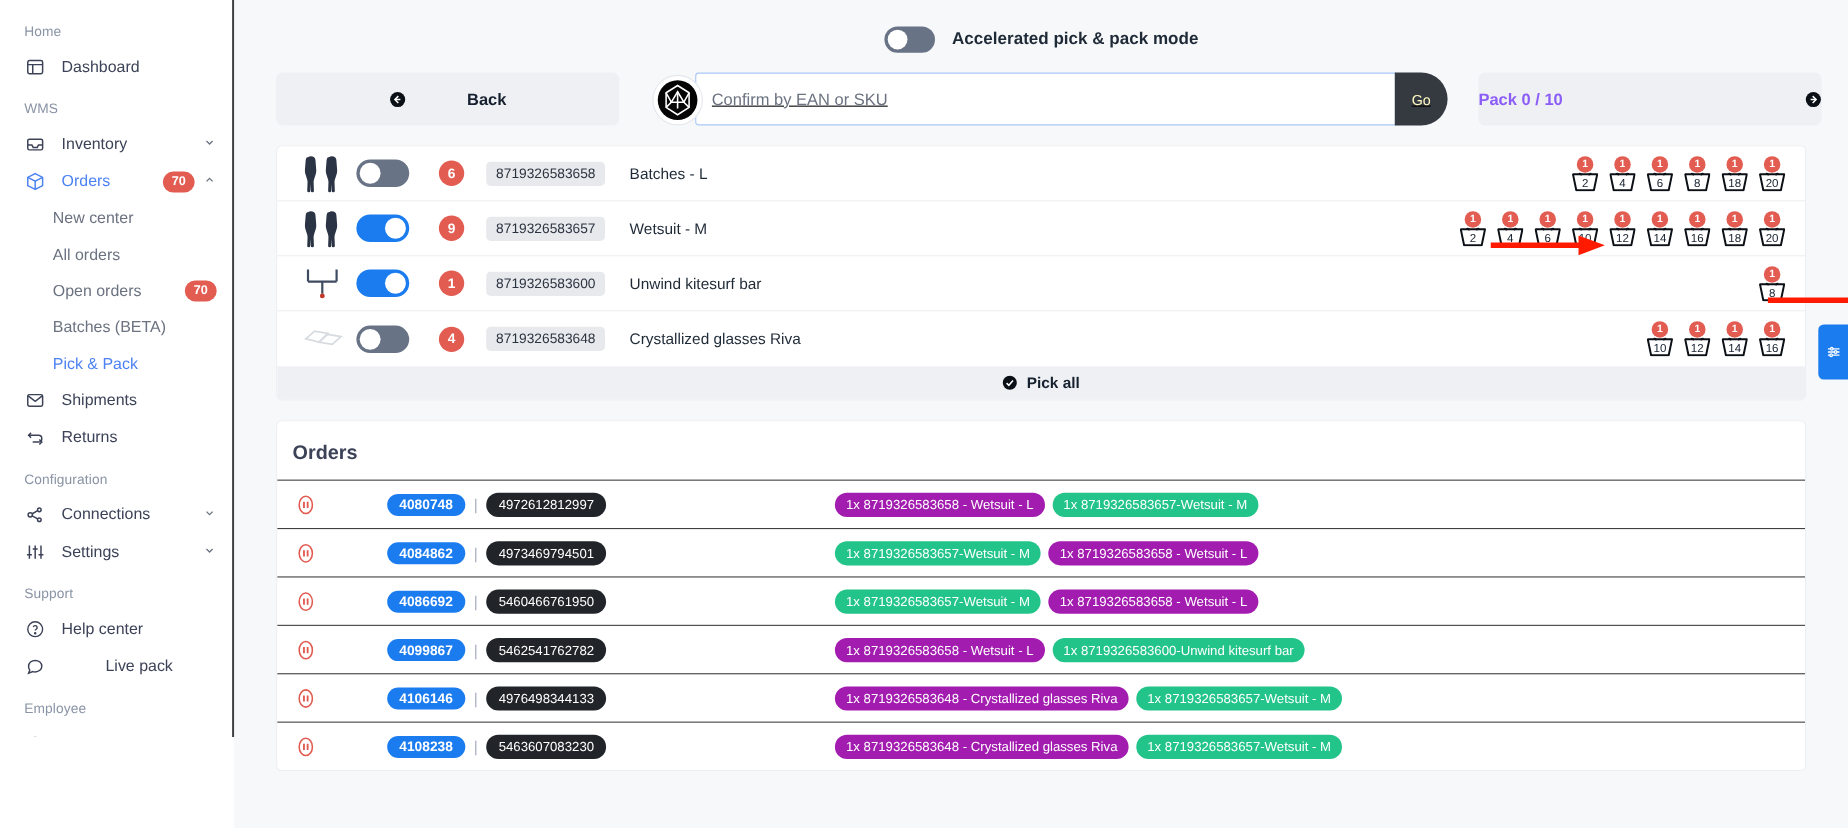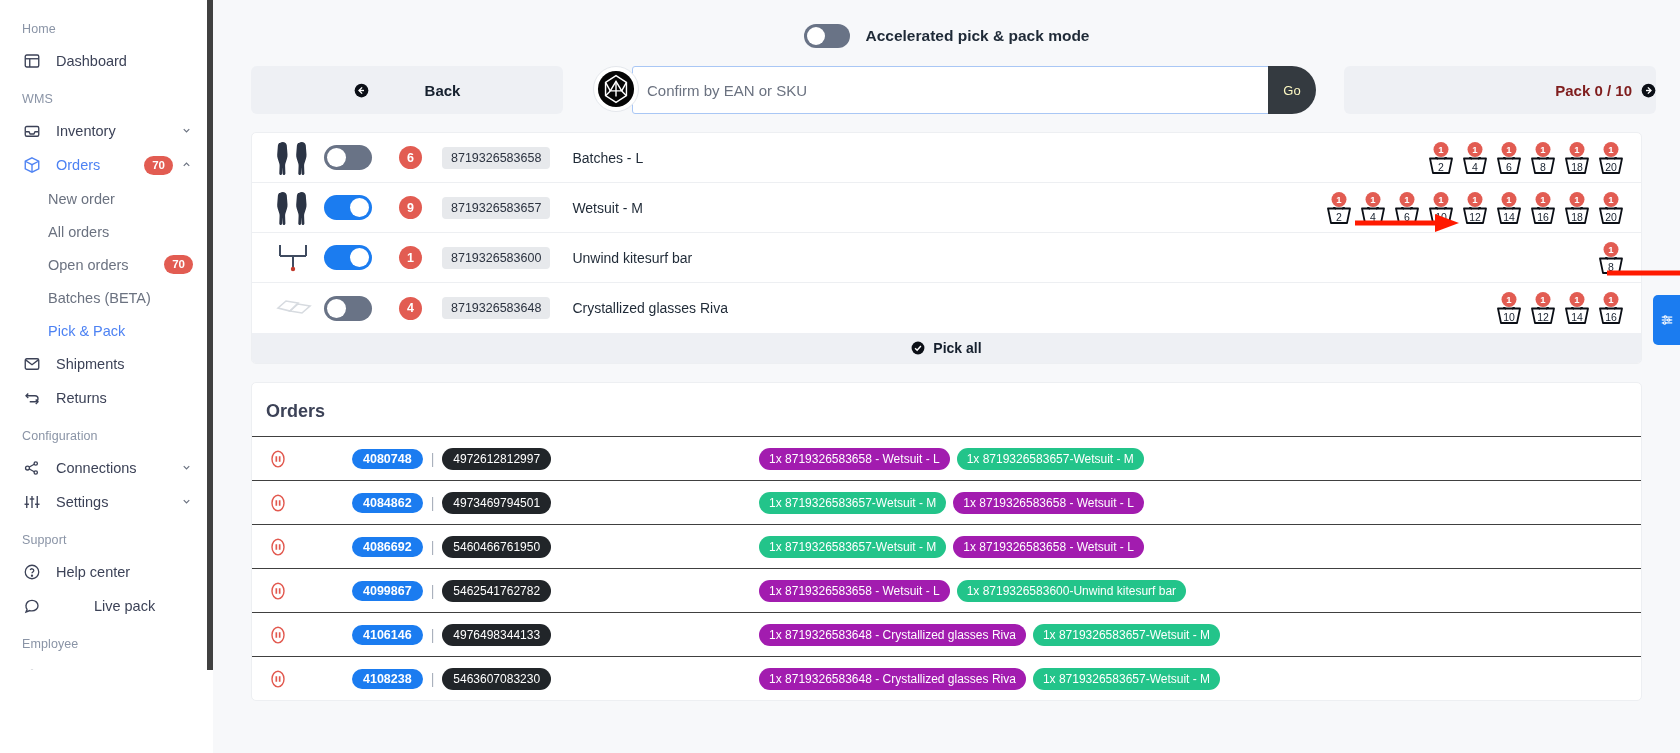--- a/index.html
+++ b/index.html
@@ -8,21 +8,21 @@
     font-family: "Liberation Sans", sans-serif;
     background: #ffffff;
     overflow: hidden;
   }
   .app { display: flex; width: 1680px; height: 753px; }
 
   
   .sidebar {
     width: 213px; height: 670px; flex: 0 0 213px;
     background: #ffffff;
-    border-right: 6px solid #404040;
+    border-right: 2px solid #404040;
     padding-top: 16px;
     overflow: hidden;
     position: relative;
   }
   .nav-section-label {
     font-size: 12.5px; color: #8a94a6; font-weight: 400;
     padding: 0 0 0 22px; margin-top: 14px; margin-bottom: 8px;
     letter-spacing: .1px;
   }
   .nav-section-label.first { margin-top: 6px; }
@@ -84,43 +84,43 @@
     padding: 14px 24px 14px 38px;
   }
   .btn-back {
     width: 312px; height: 48px; background: #eef0f4; border-radius: 6px;
     display: flex; align-items: center; justify-content: center;
     font-size: 15px; font-weight: 700; color: #16202e; cursor: pointer;
     flex: 0 0 312px;
     gap: 48px;
   }
   .btn-back .ic { margin-right: 8px; display: flex; }
-  .scan-wrap { display: flex; align-items: flex-start; margin-left: 30px; flex: 1 1 auto; }
+  .scan-wrap { display: flex; align-items: flex-end; margin-left: 30px; flex: 1 1 auto; text-decoration: underline; }
   .scan-logo {
     width: 46px; height: 46px; border-radius: 50%; background: #fff;
     border: 1px solid #e4e7ec; display: flex; align-items: center;
     justify-content: center; flex: 0 0 46px; margin-right: -7px; z-index: 2;
   }
   .scan-input {
     flex: 1 1 auto; height: 48px; border: 1.5px solid #a9c7f5;
     background: #fff; border-radius: 3px 0 0 3px; padding: 0 14px;
     font-size: 15px; color: #333; outline: none;
     font-family: "Liberation Sans", sans-serif;
   }
   .scan-input::placeholder { color: #6b7280; }
   .btn-go {
     width: 48px; height: 48px; background: #343a40; color: #fef9c3;
     border-radius: 0 26px 26px 0; display: flex; align-items: center;
     justify-content: center; font-size: 13px; font-weight: 500;
     cursor: pointer; flex: 0 0 48px; margin-left: -1px;
   }
   .btn-pack {
     width: 312px; height: 48px; background: #eef0f4; border-radius: 6px;
-    display: flex; align-items: center; justify-content: flex-end;
-    font-size: 15px; font-weight: 700; color: #7f1d1d; cursor: pointer;
+    display: flex; align-items: center; justify-content: space-between;
+    font-size: 15px; font-weight: 700; color: #8b5cf6; cursor: pointer;
     flex: 0 0 312px; margin-left: 28px;
   }
   .btn-pack .ic { margin-left: 9px; display: flex; }
 
   
   .card {
     margin: 4px 38px 0 38px; background: #fff;
     border: 1px solid #edeff2; border-radius: 5px; overflow: hidden;
   }
   .prow {
@@ -256,21 +256,21 @@
       <span class="lbl">Orders</span>
       <span class="badge-red">70</span>
       <span class="chev">
         <svg width="11" height="11" viewBox="0 0 24 24" fill="none" stroke="currentColor" stroke-width="2.6">
             <polyline points="6 15 12 9 18 15"></polyline>
           </svg>
       </span>
     </div>
 
     <div class="nav-sub">
-      <span class="lbl">New order</span>
+      <span class="lbl">New center</span>
     </div>
     <div class="nav-sub">
       <span class="lbl">All orders</span>
     </div>
     <div class="nav-sub">
       <span class="lbl">Open orders</span>
       <span class="badge-red">70</span>
     </div>
     <div class="nav-sub">
       <span class="lbl">Batches (BETA)</span>

